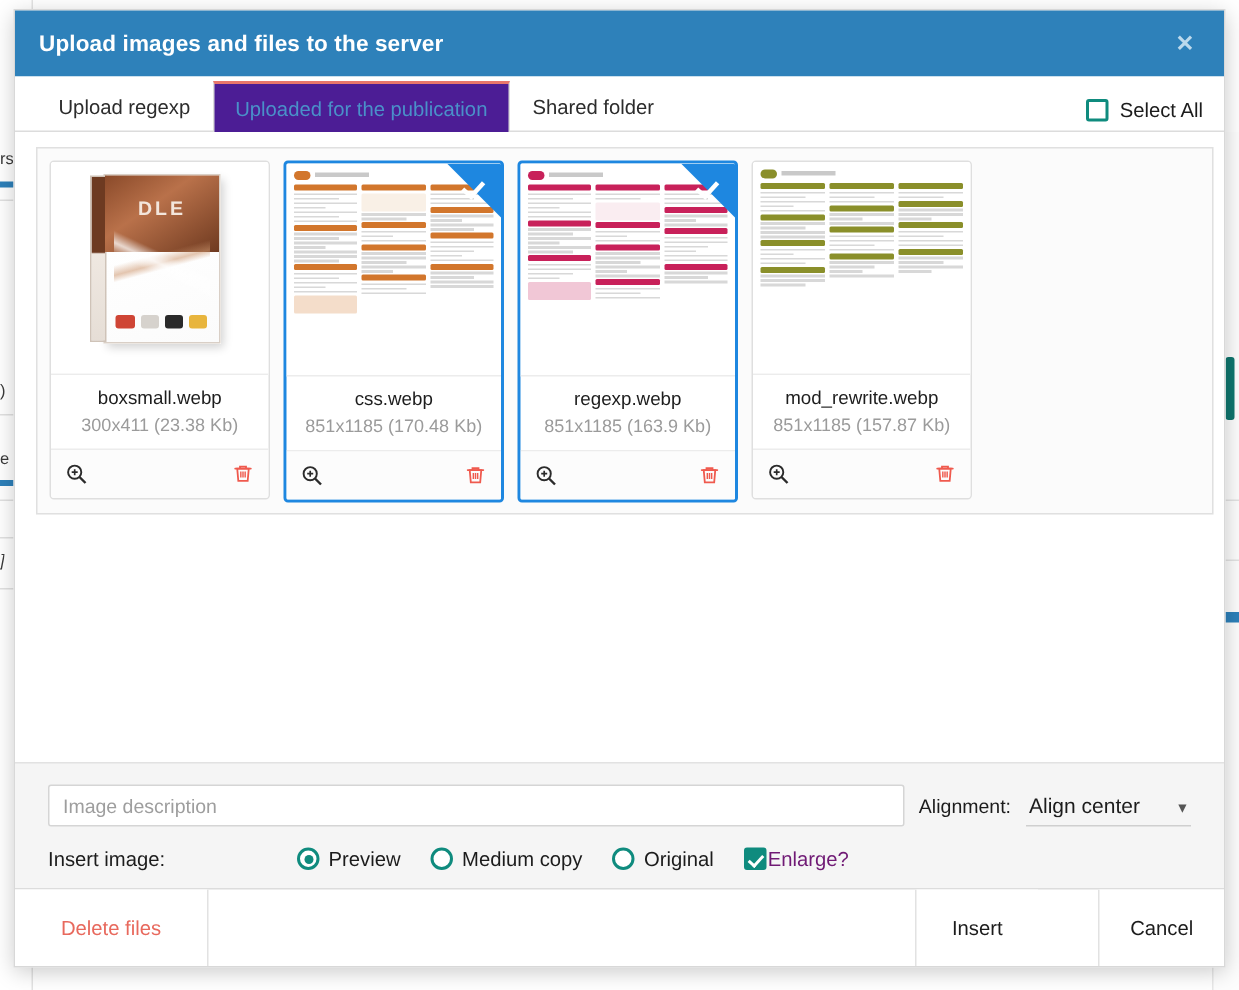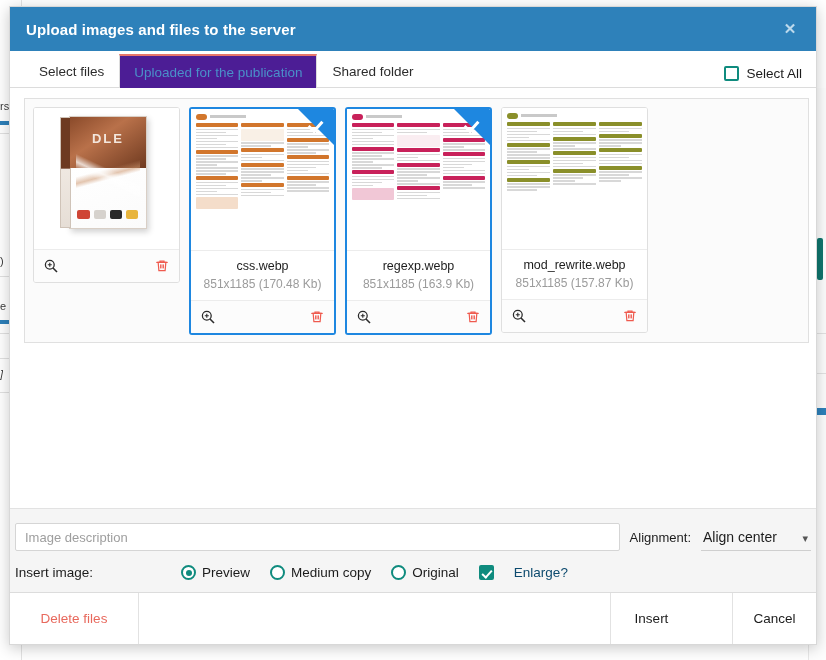--- a/index.html
+++ b/index.html
@@ -291,21 +291,21 @@
   .tn-sheet .col { flex: 1; display: flex; flex-direction: column; gap: 1.5px; }
   .tn-sheet .bar { height: 4px; border-radius: 1px; }
   .tn-sheet .ln { height: 1.5px; background: #d8d8d8; }
   .tn-sheet .ln.sh { width: 70%; }
   .tn-sheet .ln.sh2 { width: 50%; }
   .tn-sheet .blk { height: 12px; border-radius: 1px; opacity: .25; }
 
   
   #options {
     flex: 0 0 auto;
-    padding: 14px 5px 12px;
+    padding: 14px 22px 12px;
     background: #f5f5f5;
     border-top: 1px solid #e2e2e2;
   }
   #opt-row1 { display: flex; align-items: center; gap: 10px; }
   #desc-input {
     flex: 1 1 auto;
     height: 28px;
     border: 1px solid #d5d5d5;
     background: #ffffff;
     padding: 0 9px;
@@ -346,22 +346,22 @@
     width: 15px; height: 15px; border-radius: 50%;
     border: 2px solid #0f8b7e; background: #ffffff;
     position: relative; flex: 0 0 15px;
   }
   .radio.checked::after {
     content: ""; position: absolute;
     left: 2.5px; top: 2.5px; width: 6px; height: 6px;
     border-radius: 50%; background: #0f8b7e;
   }
   .check-item {
-    display: flex; align-items: center; gap: 20px; cursor: pointer;
-    font-size: 13.5px; color: #0c4a6e; justify-content: flex-end;
+    display: flex; align-items: center; gap: 1px; cursor: pointer;
+    font-size: 13.5px; color: #701a75; justify-content: flex-end;
   }
 
   
   #footer {
     flex: 0 0 52px; height: 52px;
     display: flex; align-items: stretch;
     border-top: 1px solid #dcdcdc;
     background: #ffffff;
   }
   .fbtn {
@@ -416,21 +416,21 @@
 </div>
 
 <div id="modal">
 
   <div id="modal-header">
     <div id="modal-title">Upload images and files to the server</div>
     <button id="close-btn">✕</button>
   </div>
 
   <div id="tabbar">
-    <div class="tab">Select files</div>
+    <div class="tab">Upload regexp</div>
     <div class="tab active">Uploaded for the publication</div>
     <div class="tab">Shared folder</div>
 
     <div id="select-all-wrap">
       <span class="box-check"></span>
       <span id="select-all-label">Select All</span>
     </div>
   </div>
 
   <div id="filelist-outer">
@@ -446,20 +446,24 @@
               <div class="swoosh"></div>
               <div class="logos">
                   <i></i>
                   <i></i>
                   <i></i>
                   <i></i>
                 </div>
             </div>
           </div>
         </div>
+        <div class="meta">
+          <div class="fname">boxsmall.webp</div>
+          <div class="fsize">300x411 (23.38 Kb)</div>
+        </div>
         <div class="cardbar">
           <svg class="ico" viewBox="0 0 20 20">
             <circle cx="8.5" cy="8.5" r="5.5" fill="none" stroke="#2b2b2b" stroke-width="1.6"></circle>
             <line x1="12.5" y1="12.5" x2="17.5" y2="17.5" stroke="#2b2b2b" stroke-width="2"></line>
             <line x1="8.5" y1="6" x2="8.5" y2="11" stroke="#2b2b2b" stroke-width="1.4"></line>
             <line x1="6" y1="8.5" x2="11" y2="8.5" stroke="#2b2b2b" stroke-width="1.4"></line>
           </svg>
           <svg class="ico" viewBox="0 0 20 20">
             <path d="M3.5 5.5h13" stroke="#ef5a4e" stroke-width="1.5" fill="none" stroke-linecap="round"></path>
             <path d="M7.5 5.5V3.8h5v1.7" stroke="#ef5a4e" stroke-width="1.5" fill="none"></path>

